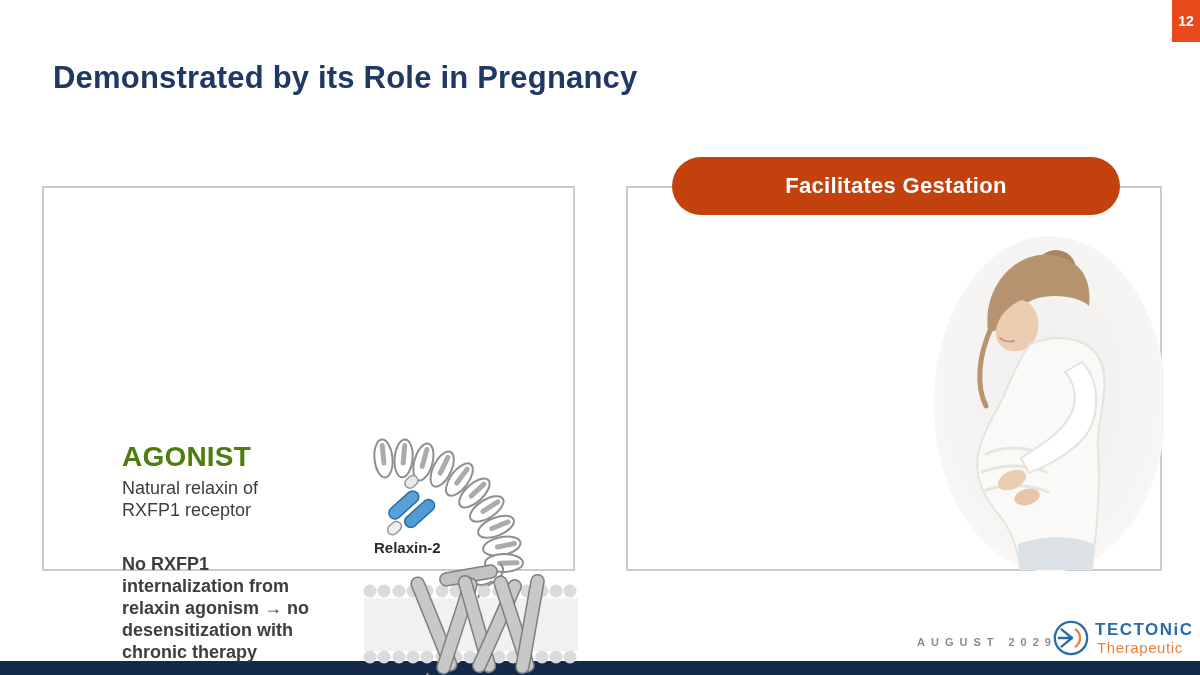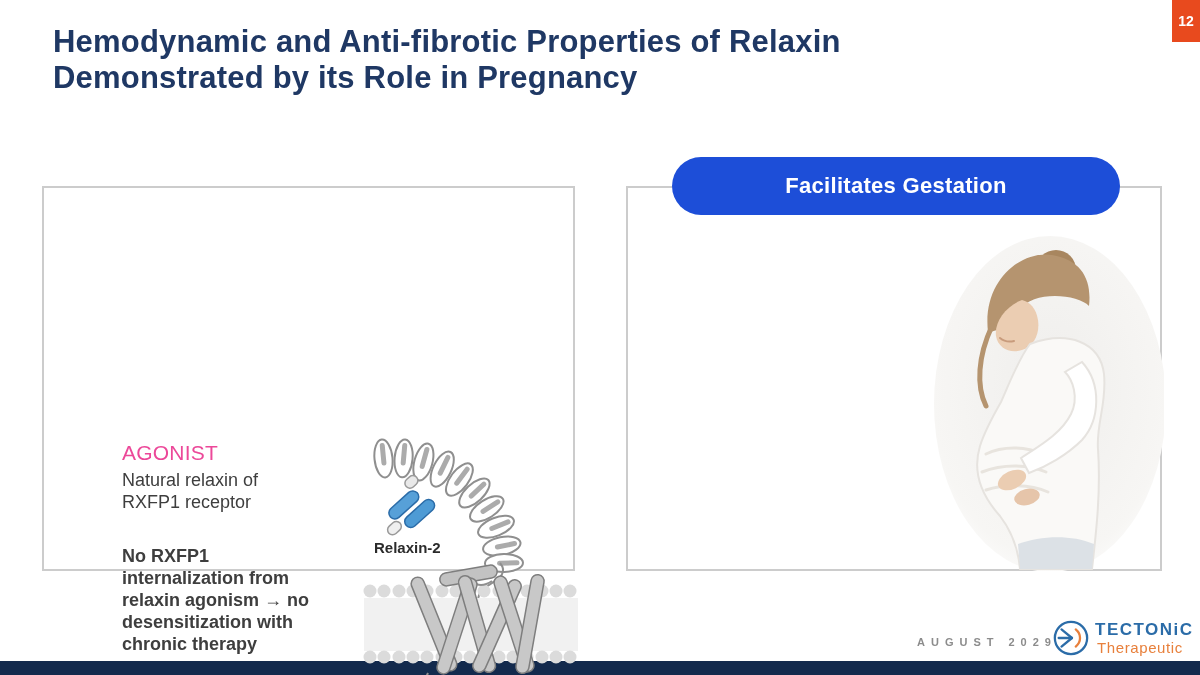--- a/index.html
+++ b/index.html
@@ -26,26 +26,26 @@
   .panel-left{ left:42px; width:533px; }
   .panel-right{ left:626px; width:536px; }
 
   .pill{
     position:absolute; top:157px; height:58px; border-radius:29px;
     display:flex; align-items:center; justify-content:center;
     color:#fff; font-size:22px; font-weight:bold; letter-spacing:0.3px;
     z-index:3;
   }
   .pill-blue{ left:85px; width:450px; background:#1377BD; }
-  .pill-orange{ left:672px; width:448px; background:#1d4ed8; }
+  .pill-orange{ left:672px; width:448px; background:#c2410c; }
 
   .col-text{ position:absolute; z-index:2; }
   .col-text-left{ left:78px; top:253px; width:210px; }
 
-  .h-blue{ color:#ec4899; font-size:21px; font-weight:normal; margin-bottom:4px; letter-spacing:0.2px; }
+  .h-blue{ color:#4d7c0f; font-size:28px; font-weight:bold; margin-bottom:4px; letter-spacing:0.2px; }
 
   .body-text{ color:#3E3E3E; font-size:18px; line-height:22px; }
   .col-text-left .body-text{ width:195px; }
   .p1{ margin-bottom:32px; }
   .p2{ margin-bottom:24px;font-weight:bold; }
 
   .diagram{ position:absolute; left:310px; top:245px; width:235px; height:300px; z-index:2; }
   .diagram svg{ position:absolute; left:0; top:0; }
   .lig-label{
     position:absolute; left:20px; top:106px; font-size:15px; font-weight:bold; color:#2B2B2B;
@@ -64,21 +64,21 @@
 
   .bottom-bar{ position:absolute; left:0; top:661px; width:1200px; height:14px; background:#132A4D; }
 </style>
 </head>
 <body>
 
 <div class="slide">
 
   <div class="page-badge">12</div>
 
-  <h1 class="title"><span>Hemodynamic and Anti-fibrotic Properties of Relaxin</span><br><span>Demonstrated by its Role in Pregnancy</span></h1>
+  <h1 class="title"><br><span>Demonstrated by its Role in Pregnancy</span></h1>
 
   <section class="panel panel-left">
     <div class="col-text col-text-left">
       <h2 class="h-blue">AGONIST</h2>
       <p class="body-text p1">Natural relaxin of RXFP1 receptor</p>
       <p class="body-text p2">No RXFP1 internalization from relaxin agonism → no desensitization with chronic therapy</p>
 
     </div>
 
     <div class="diagram">

